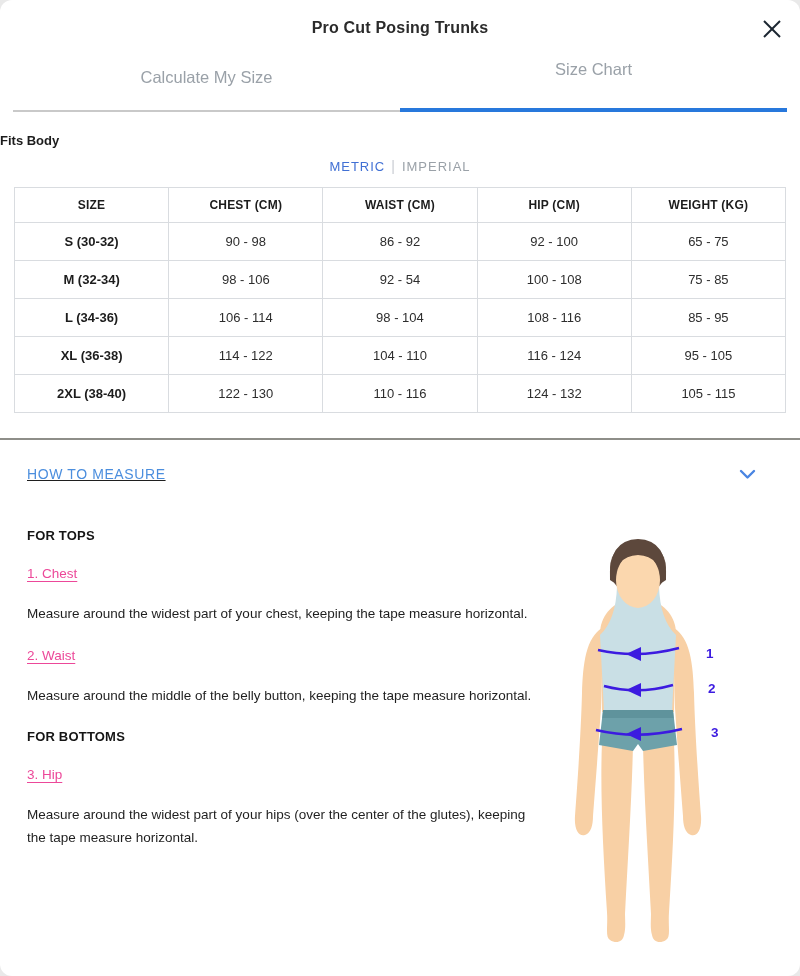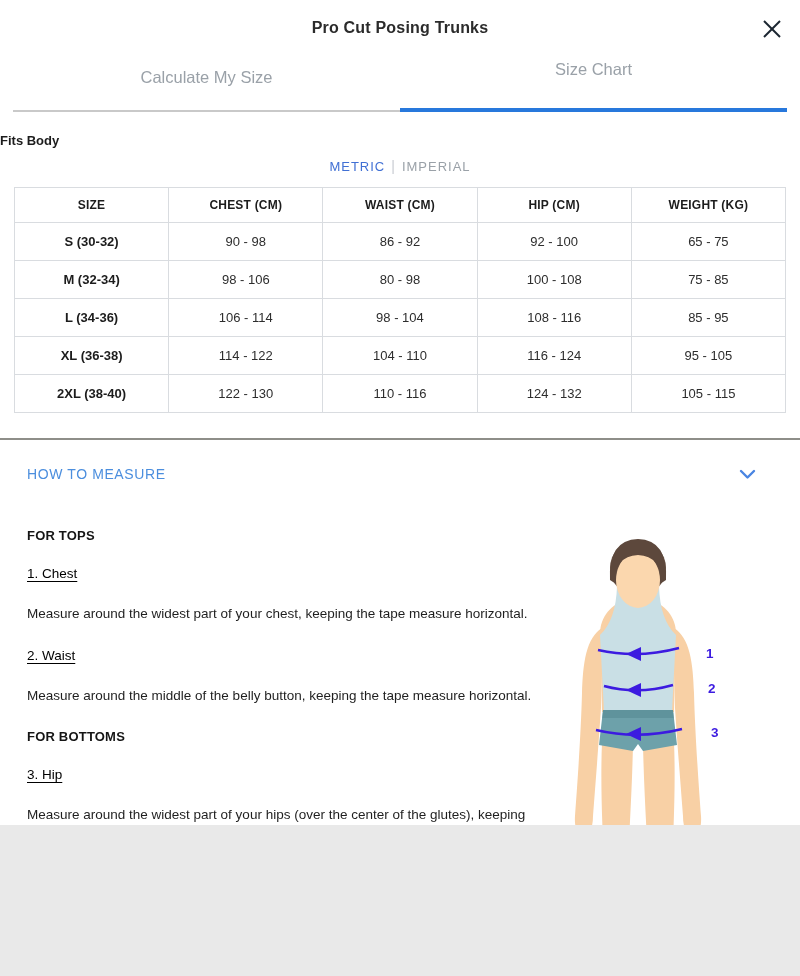--- a/index.html
+++ b/index.html
@@ -1,19 +1,19 @@
 <!DOCTYPE html>
 <html><head>
 <meta charset="utf-8">
 <style>
   * { margin:0; padding:0; box-sizing:border-box; }
   html,body { background:#e9e9e9; font-family:"Liberation Sans", sans-serif; }
   .modal {
-    position:relative; width:800px; height:825px; margin:0 auto;
-    background:#ffffff; border-radius:0; overflow:hidden;
+    position:relative; width:800px; height:976px; margin:0 auto;
+    background:#ffffff; border-radius:12px; overflow:hidden;
     color:#1f1f1f;
   }
   
   .modal-header { position:relative; padding-top:19px; height:40px; }
   .modal-title { text-align:center; font-size:16px; font-weight:bold; color:#2b2b2b; letter-spacing:.2px; }
   .close-btn { position:absolute; top:17px; right:16px; width:24px; height:24px; background:none; border:none; cursor:pointer; padding:0; }
   
   .tabs { display:flex; margin:20px 13px 0 13px; }
   .tab { flex:1; text-align:center; font-size:16.5px; color:#9aa1a8; background:none; border:none; cursor:pointer; font-family:inherit; }
   .tab .tab-inner { display:block; padding-bottom:13px; }
@@ -28,28 +28,28 @@
   .unit-sep { color:#c8ccd2; margin:0 6px; font-size:14px; }
   
   .size-table { width:calc(100% - 28px); margin:13px 14px 0 14px; border-collapse:collapse; table-layout:fixed; }
   .size-table th, .size-table td { border:1px solid #d9dce0; text-align:center; }
   .size-table th { font-size:12px; font-weight:bold; color:#1c1c1c; padding:10px 0; letter-spacing:.2px;text-align:center; }
   .size-table td { font-size:13px; color:#2d2d2d; padding:11px 12px; }
   .size-table td.col-size { font-weight:bold; color:#1c1c1c; }
   
   .section-divider { margin-top:25px; border:none; border-top:2px solid #8e8e89; }
   
-  .htm-header { display:flex; align-items:center; justify-content:space-between; padding:26px 44px 0 27px; cursor:pointer; }
+  .htm-header { display:flex; align-items:center; justify-content:space-between; padding:26px 44px 0 27px; cursor:pointer;text-decoration:underline; }
   .htm-label { font-size:14px; color:#4b8ede; letter-spacing:.6px; }
   
   .measure-content { position:relative; padding:46px 0 0 27px; min-height:524px; }
   .measure-text { width:505px; font-size:13.5px; color:#1f1f1f; }
   .m-heading { font-size:13px; font-weight:bold; color:#151515; margin-top:22px; letter-spacing:.2px; }
   .m-heading.first { margin-top:0; }
-  .m-label { margin-top:23px; font-size:13.5px; text-decoration:underline; text-underline-offset:3px; color:#000000; }
+  .m-label { margin-top:23px; font-size:13.5px; text-decoration:underline; text-underline-offset:3px; color:#ec4899; }
   .m-text { margin-top:21px; line-height:23px; }
   .figure { position:absolute; top:46px; left:556px; width:240px; height:430px; }
   .figure svg { width:100%; height:100%; display:block; }
   .marker-label { font-weight:bold; font-size:13.5px; fill:#3c1be0; }
 </style>
 </head>
 <body>
 
 <div class="modal">
 
@@ -92,21 +92,21 @@
       <tr>
         <td class="col-size">S (30-32)</td>
         <td>90 - 98</td>
         <td>86 - 92</td>
         <td>92 - 100</td>
         <td>65 - 75</td>
       </tr>
       <tr>
         <td class="col-size">M (32-34)</td>
         <td>98 - 106</td>
-        <td>80 - 98</td>
+        <td>92 - 54</td>
         <td>100 - 108</td>
         <td>75 - 85</td>
       </tr>
       <tr>
         <td class="col-size">L (34-36)</td>
         <td>106 - 114</td>
         <td>98 - 104</td>
         <td>108 - 116</td>
         <td>85 - 95</td>
       </tr>

